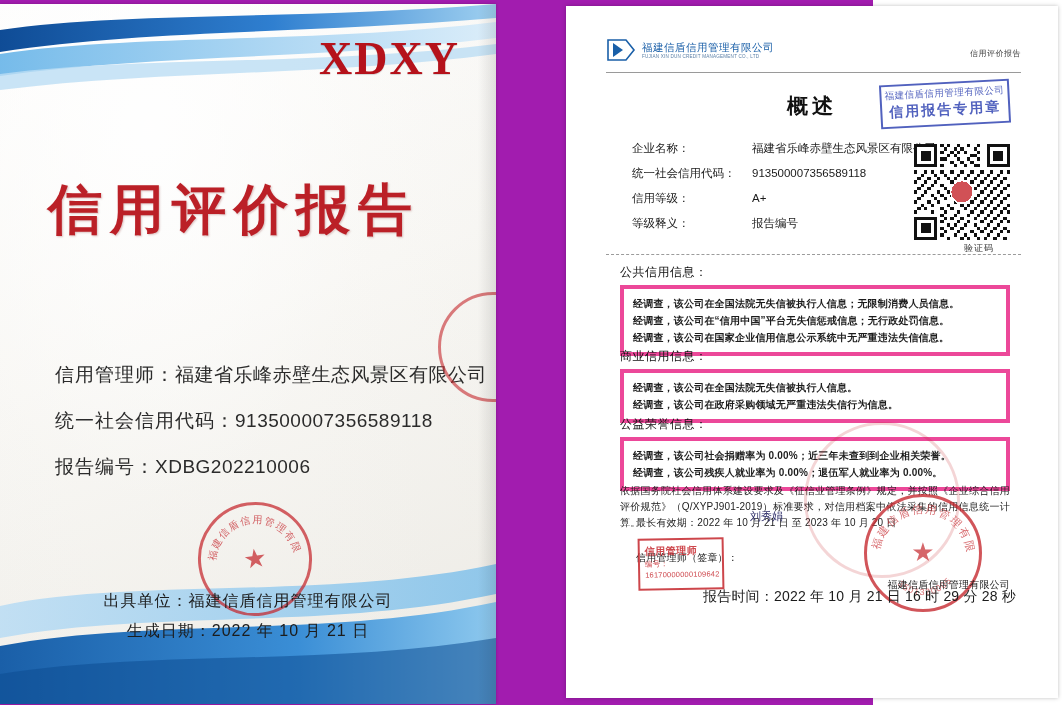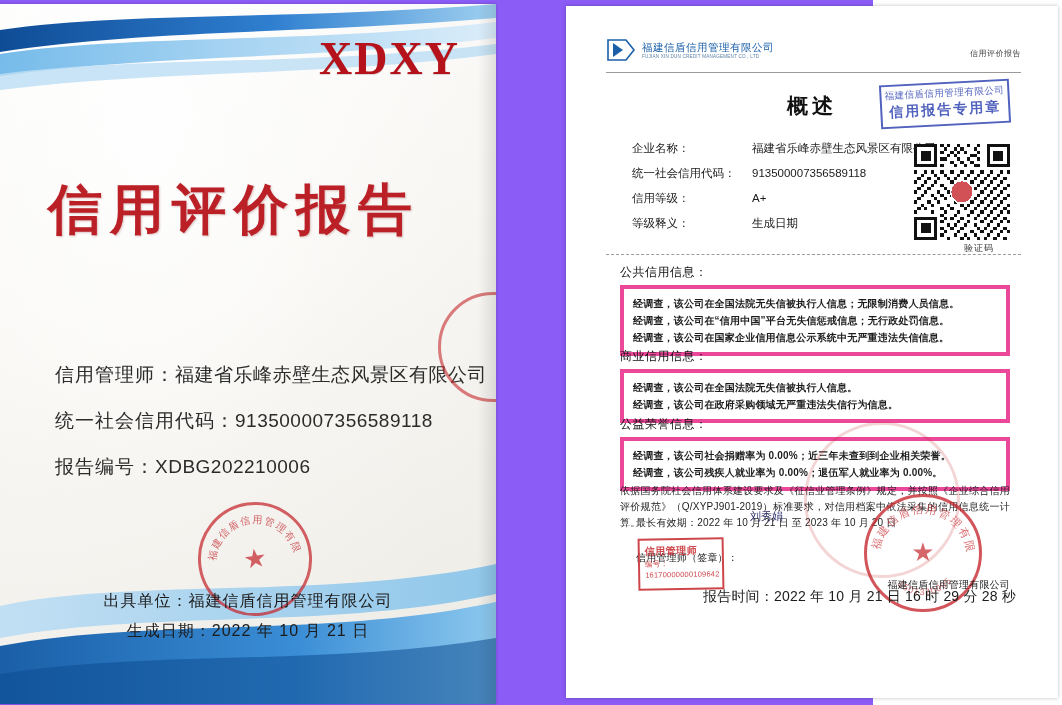--- a/index.html
+++ b/index.html
@@ -8,21 +8,21 @@
     background: #ffffff;
     width: 1062px;
     height: 705px;
     overflow: hidden;
     font-family: "Liberation Sans", sans-serif;
   }
   .page {
     position: relative;
     width: 873px;
     height: 705px;
-    background: #8b5cf6;
+    background: #a21caf;
   }
 
   
   .cover {
     position: absolute;
     left: 0px;
     top: 4px;
     width: 496px;
     height: 700px;
     background: #fdfcfa;
@@ -484,21 +484,21 @@
         <div class="info-row">
           <span class="k">企业名称：</span><span>福建省乐峰赤壁生态风景区有限公司</span>
         </div>
         <div class="info-row">
           <span class="k">统一社会信用代码：</span><span>913500007356589118</span>
         </div>
         <div class="info-row">
           <span class="k">信用等级：</span><span>A+</span>
         </div>
         <div class="info-row">
-          <span class="k">等级释义：</span><span>生成日期</span>
+          <span class="k">等级释义：</span><span>报告编号</span>
         </div>
       </div>
 
       <div class="qr">
         <svg viewBox="0 0 29 29" width="96" height="96" shape-rendering="crispEdges">
           <rect width="29" height="29" fill="#fff"></rect>
           <g fill="#111">
             <rect x="0" y="0" width="7" height="1"></rect>
               <rect x="0" y="6" width="7" height="1"></rect>
             <rect x="0" y="0" width="1" height="7"></rect>

